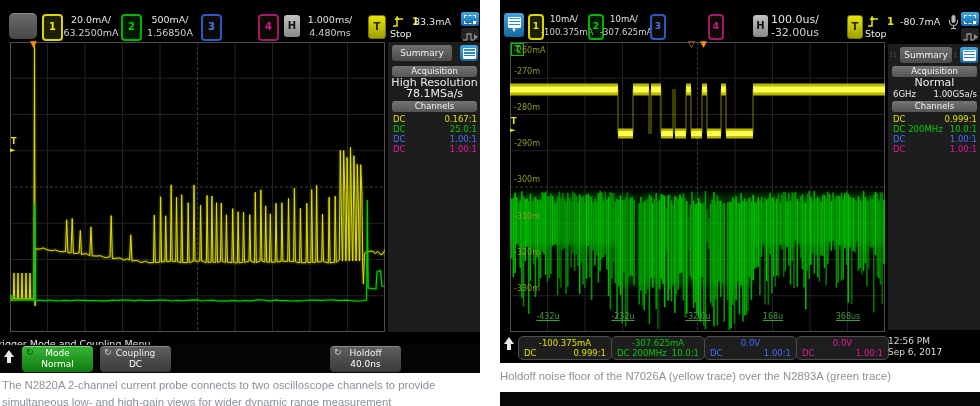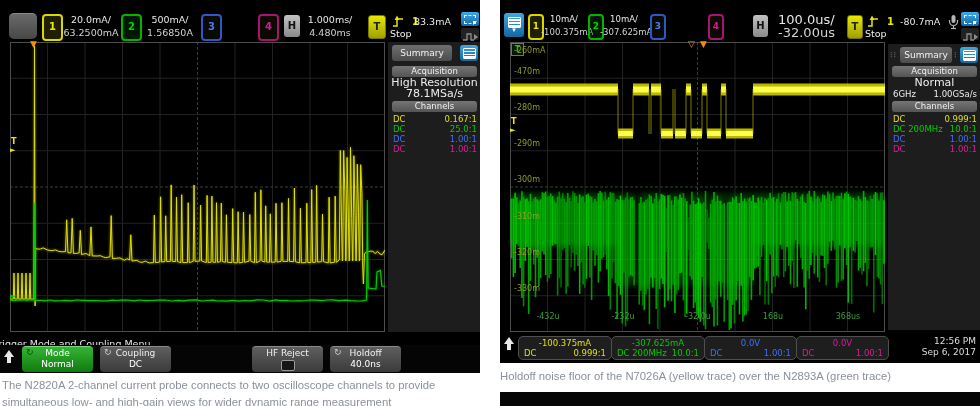--- a/index.html
+++ b/index.html
@@ -39,21 +39,21 @@
   .rectsel .box{position:absolute;left:3px;top:3px;width:10px;height:7px;border:1px dashed #eaf6ff;}
   .rectsel .cur{position:absolute;right:2px;bottom:1px;width:0;height:0;border-left:4px solid #fff;border-bottom:4px solid transparent;}
   .waveicon{position:absolute;width:18px;height:12px;border-radius:2px;background:#222;}
 
   
   .grid{position:absolute;left:10px;top:42px;width:375px;height:290px;background:#000;}
   .grid svg{position:absolute;left:0;top:0;}
   .trig-pos{position:absolute;top:-3px;font-size:9px;color:#ff8c00;line-height:10px;}
   .edge-mark{position:absolute;font-size:8px;line-height:8px;font-weight:bold;}
   .ylab{position:absolute;left:4px;font-size:8px;color:#8f9b28;line-height:9px;}
-  .xlab{position:absolute;top:270px;width:44px;text-align:center;font-size:8px;color:#3f9b3f;}
+  .xlab{position:absolute;top:270px;width:44px;text-align:center;font-size:8px;color:#3f9b3f;text-decoration:underline;}
   .tbox{position:absolute;left:1px;top:1px;width:11px;height:11px;border:1px solid #00c400;color:#00d400;
     font-size:8px;font-weight:bold;text-align:center;line-height:11px;background:#041904;}
 
   
   .summary{position:absolute;left:387px;top:42px;width:93px;height:290px;background:#1d1d1d;border-left:1px solid #000;}
   .sum-tab{position:absolute;left:4px;top:3px;width:60px;height:16px;border-radius:3px;
     background:linear-gradient(#6f6f6f,#4c4c4c);color:#f2f2f2;font-size:9px;text-align:center;line-height:16px;}
   .sum-grip{position:absolute;top:6px;color:#6f6f6f;font-size:8px;letter-spacing:1px;}
   .sum-menu{position:absolute;right:3px;top:3px;width:18px;height:16px;}
   .sum-pill{position:absolute;left:4px;width:85px;height:11px;border-radius:3px;
@@ -82,21 +82,21 @@
   .uparrow{position:absolute;left:2px;top:1px;width:0;height:0;border-left:5px solid transparent;
     border-right:5px solid transparent;border-bottom:7px solid #e8e8e8;}
   .uparrow::after{content:"";position:absolute;left:-2px;top:7px;width:4px;height:6px;background:#e8e8e8;}
 
   
   .botbar{position:absolute;left:0;top:333px;width:480px;height:30px;background:#000;}
   .chanbox{position:absolute;top:3px;height:22px;background:#1e1e1e;border:1px solid #4f4f4f;border-radius:5px;font-size:8.5px;}
   .chanbox .v{position:absolute;left:0;right:0;top:1px;text-align:center;line-height:10px;}
   .chanbox .cpl{position:absolute;left:5px;bottom:1px;line-height:10px;}
   .chanbox .rat{position:absolute;right:5px;bottom:1px;line-height:10px;}
-  .clock{position:absolute;left:388px;top:3px;width:88px;text-align:right;color:#dcdcdc;font-size:9px;line-height:11px;}
+  .clock{position:absolute;left:388px;top:3px;width:88px;text-align:left;color:#dcdcdc;font-size:9px;line-height:11px;}
 
   
   .caption{position:absolute;color:#8b919b;font-size:11.3px;line-height:16.5px;font-family:"Liberation Sans",sans-serif;}
   #cap-left{left:2px;top:377px;width:474px;}
   #cap-right{left:500px;top:368px;width:480px;white-space:nowrap;}
   .black-bar{position:absolute;left:500px;top:392px;width:480px;height:14px;background:#060606;}
   .micwrap{position:absolute;}
 </style>
 </head>
 <body>
@@ -217,24 +217,20 @@
         <div class="softkey green" style="left:22px">
           <span class="dial">↻</span>
           <div class="sk-label">Mode</div>
           <div class="sk-value">Normal</div>
         </div>
         <div class="softkey" style="left:100px">
           <span class="dial">↻</span>
           <div class="sk-label">Coupling</div>
           <div class="sk-value">DC</div>
         </div>
-        <div class="softkey" style="left:252px">
-          <div class="sk-label">HF Reject</div>
-          <div class="checkbox"></div>
-        </div>
         <div class="softkey" style="left:330px">
           <span class="dial">↻</span>
           <div class="sk-label">Holdoff</div>
           <div class="sk-value">40.0ns</div>
         </div>
       </div>
     </div>
     <figcaption class="caption" id="cap-left">The N2820A 2-channel current probe connects to two oscilloscope channels to provide simultaneous low- and high-gain views for wider dynamic range measurement</figcaption>
   </figure>
 
@@ -252,21 +248,21 @@
           <div class="l2">-100.375mA</div>
         </div>
         <div class="chbtn n c2" style="left:88px">2</div>
         <div class="chtext" style="left:100px;width:48px;font-size:8.5px">
           <div>10mA/</div>
           <div class="l2">-307.625mA</div>
         </div>
         <div class="chbtn n c3" style="left:150px">3</div>
         <div class="chbtn n c4" style="left:208px">4</div>
         <div class="hbtn" style="left:253px;width:15px">H</div>
-        <div class="chtext" style="left:278px;width:52px;font-size:13px">
+        <div class="chtext" style="left:269px;width:52px;font-size:11px">
           <div>100.0us/</div>
           <div class="l2">-32.00us</div>
         </div>
         <div class="tbtn" style="left:347px;width:14px">T</div>
         <svg style="position:absolute;left:367px;top:15px" width="12" height="13">
           <polyline points="1,11 5,11 5,4 11,4" stroke="#e8e800" stroke-width="1.5" fill="none"></polyline>
           <polygon points="5,0.5 2.6,5 7.4,5" fill="#e8e800"></polygon>
         </svg>
         <span class="trigsrc" style="left:387px">1</span>
         <span class="triglvl" style="left:400px">-80.7mA</span>
@@ -580,21 +576,21 @@
               <line x1="181" y1="47" x2="181" y2="92" stroke="#b0b000" stroke-width="1.3" opacity="0.55"></line>
               <line x1="192" y1="47" x2="192" y2="92" stroke="#b0b000" stroke-width="1.3" opacity="0.55"></line>
               <line x1="197" y1="47" x2="197" y2="92" stroke="#b0b000" stroke-width="1.3" opacity="0.55"></line>
               <line x1="211" y1="47" x2="211" y2="92" stroke="#b0b000" stroke-width="1.3" opacity="0.55"></line>
               <line x1="216" y1="47" x2="216" y2="92" stroke="#b0b000" stroke-width="1.3" opacity="0.55"></line>
               <line x1="243" y1="47" x2="243" y2="92" stroke="#b0b000" stroke-width="1.3" opacity="0.55"></line>
             </g>
           </svg>
         <span class="tbox">T</span>
         <span class="ylab" style="top:4px">-260mA</span>
-        <span class="ylab" style="top:25px">-470m</span>
+        <span class="ylab" style="top:25px">-270m</span>
         <span class="ylab" style="top:61px">-280m</span>
         <span class="ylab" style="top:97px">-290m</span>
         <span class="ylab" style="top:133px">-300m</span>
         <span class="ylab" style="top:170px">-310m</span>
         <span class="ylab" style="top:206px">-320m</span>
         <span class="ylab" style="top:242px">-330m</span>
         <span class="xlab" style="left:16px">-432u</span>
         <span class="xlab" style="left:91px">-232u</span>
         <span class="xlab" style="left:166px">-32.0u</span>
         <span class="xlab" style="left:241px">168u</span>

